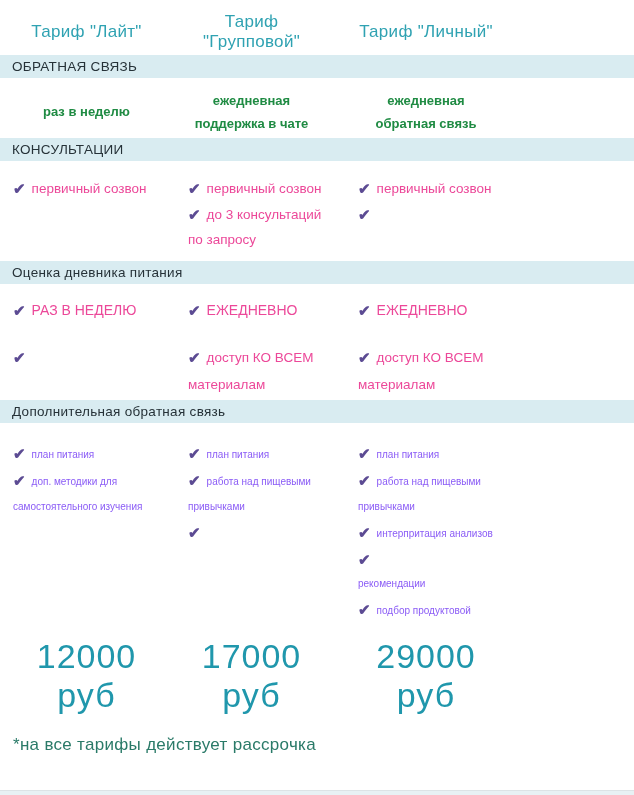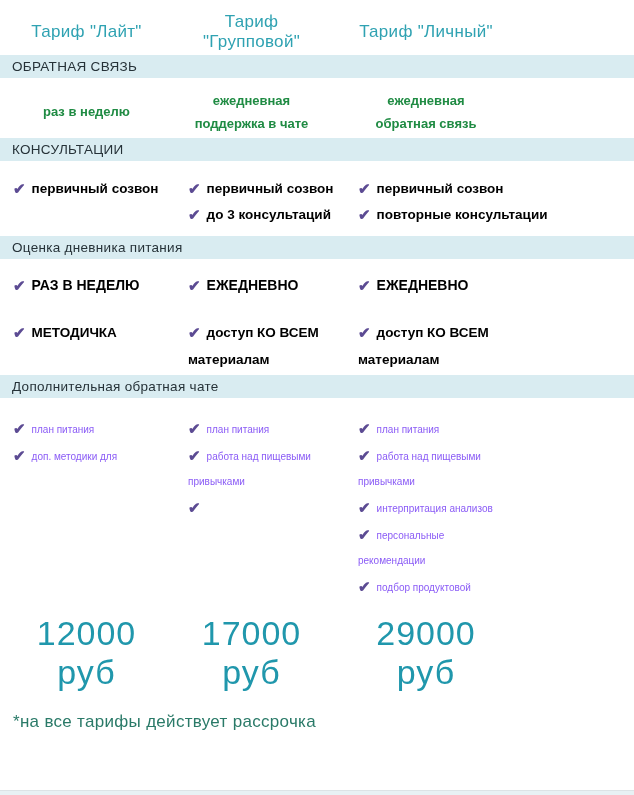--- a/index.html
+++ b/index.html
@@ -31,21 +31,21 @@
 
   .feedback-row{height:53px;padding-top:7px;box-sizing:content-box;}
   .green-cell{color:#1F8B43;font-weight:700;font-size:13px;line-height:23px;}
 
   .items-row .cell{display:block;}
   .line{display:flex;align-items:baseline;line-height:25px;white-space:nowrap;}
   .check{
     color:#5C4B93;font-size:15px;font-weight:700;margin-right:6px;
     position:relative;top:1px;flex:0 0 auto;
   }
-  .txt-bold{color:#000000;font-weight:700;font-size:13.5px;text-align:center;}
+  .txt-bold{color:#ec4899;font-weight:400;font-size:13.5px;text-align:center;}
   .txt-reg{color:#8b5cf6;font-weight:400;font-size:10px;}
 
   .consult-block{padding-top:14px;padding-bottom:9px;}
   .diary-block{padding-top:13px;padding-bottom:11px;}
   .diary-block .line{line-height:26px;}
   .diary-block .txt-bold{font-size:14px;}
   .materials-block{padding-top:9px;padding-bottom:2px;}
   .materials-block .line{line-height:27px;}
   .additional-block{padding-top:17px;}
 
@@ -101,29 +101,31 @@
     </div>
     <div class="cell c2">
       <div class="line">
           <span class="check">✔</span>
           <span class="txt-bold">первичный созвон</span>
         </div>
       <div class="line">
           <span class="check">✔</span>
           <span class="txt-bold">до 3 консультаций</span>
         </div>
+      <div class="line">
+          <span class="txt-bold">по запросу</span>
+        </div>
     </div>
     <div class="cell c3">
       <div class="line">
           <span class="check">✔</span>
           <span class="txt-bold">первичный созвон</span>
         </div>
       <div class="line">
           <span class="check">✔</span>
-          <span class="txt-bold">повторные консультации</span>
         </div>
     </div>
   </div>
 
   <div class="bar">
     <span>Оценка дневника питания</span>
   </div>
   <div class="row items-row diary-block">
     <div class="cell c1">
       <div class="line">
@@ -142,21 +144,20 @@
           <span class="check">✔</span>
           <span class="txt-bold">ЕЖЕДНЕВНО</span>
         </div>
     </div>
   </div>
 
   <div class="row items-row materials-block">
     <div class="cell c1">
       <div class="line">
           <span class="check">✔</span>
-          <span class="txt-bold">МЕТОДИЧКА</span>
         </div>
     </div>
     <div class="cell c2">
       <div class="line">
           <span class="check">✔</span>
           <span class="txt-bold">доступ КО ВСЕМ</span>
         </div>
       <div class="line">
           <span class="txt-bold">материалам</span>
         </div>
@@ -166,32 +167,35 @@
           <span class="check">✔</span>
           <span class="txt-bold">доступ КО ВСЕМ</span>
         </div>
       <div class="line">
           <span class="txt-bold">материалам</span>
         </div>
     </div>
   </div>
 
   <div class="bar">
-    <span>Дополнительная обратная чате</span>
+    <span>Дополнительная обратная связь</span>
   </div>
   <div class="row items-row additional-block">
     <div class="cell c1">
       <div class="line">
           <span class="check">✔</span>
           <span class="txt-reg">план питания</span>
         </div>
       <div class="line">
           <span class="check">✔</span>
           <span class="txt-reg">доп. методики для</span>
         </div>
+      <div class="line">
+          <span class="txt-reg">самостоятельного изучения</span>
+        </div>
     </div>
     <div class="cell c2">
       <div class="line">
           <span class="check">✔</span>
           <span class="txt-reg">план питания</span>
         </div>
       <div class="line">
           <span class="check">✔</span>
           <span class="txt-reg">работа над пищевыми</span>
         </div>
@@ -213,21 +217,20 @@
         </div>
       <div class="line">
           <span class="txt-reg">привычками</span>
         </div>
       <div class="line">
           <span class="check">✔</span>
           <span class="txt-reg">интерпритация анализов</span>
         </div>
       <div class="line">
           <span class="check">✔</span>
-          <span class="txt-reg">персональные</span>
         </div>
       <div class="line">
           <span class="txt-reg">рекомендации</span>
         </div>
       <div class="line">
           <span class="check">✔</span>
           <span class="txt-reg">подбор продуктовой</span>
         </div>
     </div>
   </div>

